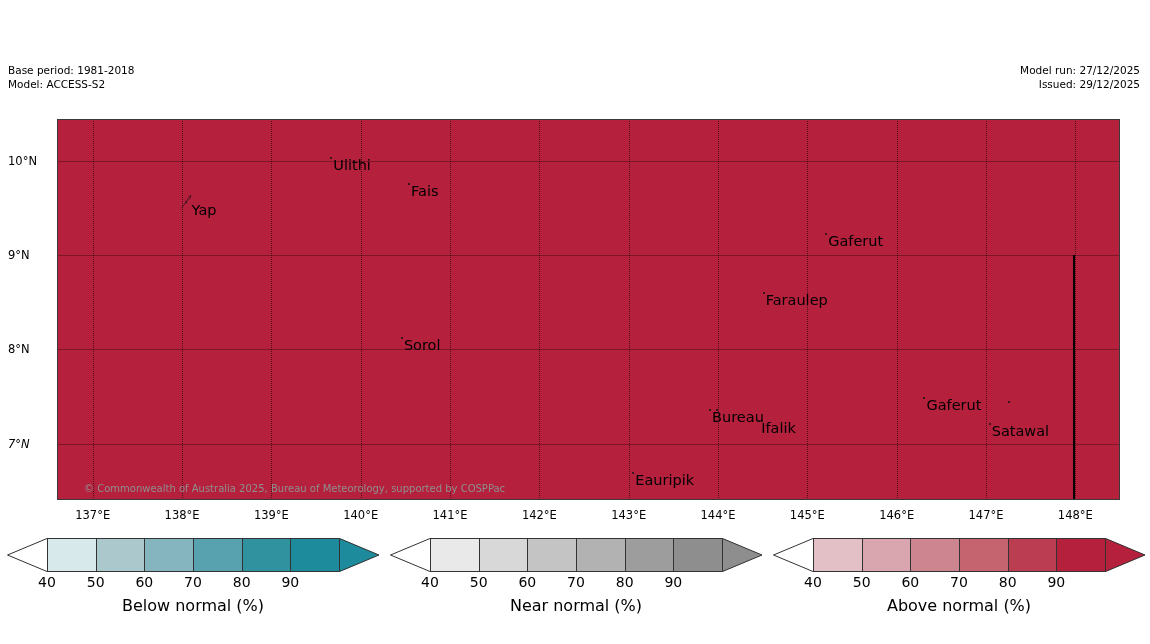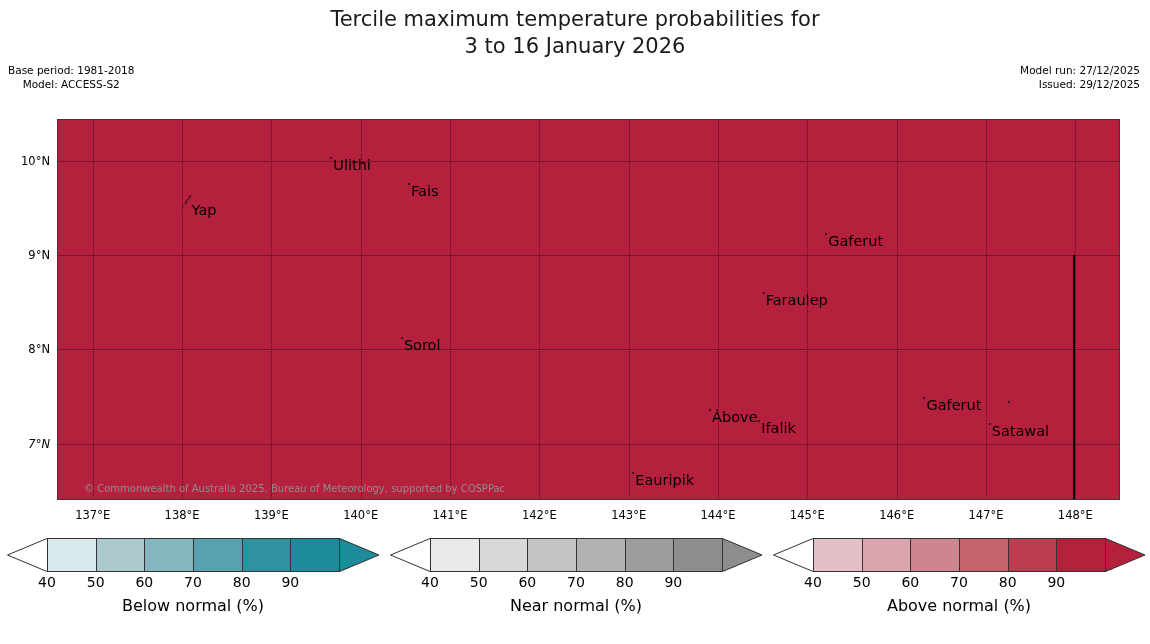--- a/index.html
+++ b/index.html
@@ -17,21 +17,21 @@
   .title{
     position:absolute;left:0;top:6px;width:1150px;
     text-align:center;font-size:21px;line-height:27px;
     color:#1a1a1a;font-weight:400;
   }
   .title .l2{display:block;}
 
   
   .meta-left{
     position:absolute;left:8px;top:63px;
-    font-size:10.5px;line-height:14px;text-align:center;color:#000;
+    font-size:10.5px;line-height:14px;text-align:left;color:#000;
   }
   .meta-right{
     position:absolute;right:10px;top:63px;
     font-size:10.5px;line-height:14px;text-align:right;color:#000;
   }
 
   
   .map-wrap{
     position:absolute;left:57px;top:119px;
     width:1063px;height:381px;
@@ -82,21 +82,21 @@
   }
 
   
   .xtick{
     position:absolute;top:508px;
     font-size:11.5px;text-align:center;color:#000;
     transform:translateX(-50%);white-space:nowrap;
   }
   .ytick{
     position:absolute;left:8px;
-    font-size:11.5px;text-align:right;width:42px;color:#000;
+    font-size:11.5px;width:42px;color:#000;
     transform:translateY(-50%);white-space:nowrap;
   }
 
   
   .cbar-group{position:absolute;top:538px;height:100px;}
   .cbar-body{
     position:absolute;top:0;height:34px;
     display:flex;
     box-sizing:border-box;
   }
@@ -127,24 +127,20 @@
   .cbar-title{
     position:absolute;top:58px;width:100%;
     text-align:center;font-size:16px;color:#000;white-space:nowrap;
   }
 </style>
 </head>
 <body>
 
 <div class="page">
 
-  <div class="title">
-    <span>Tercile maximum temperature probabilities for</span>
-    <span class="l2">3 to 16 January 2026</span>
-  </div>
 
   <div class="meta-left">
     <div>Base period: 1981-2018</div>
     <div>Model: ACCESS-S2</div>
   </div>
   <div class="meta-right">
     <div>Model run: 27/12/2025</div>
     <div>Issued: 29/12/2025</div>
   </div>
 
@@ -191,21 +187,21 @@
           <span class="dot"></span>
           <span class="lbl" style="top: 0px;">Gaferut</span>
         </div>
         <div class="place" style="left: 705.689px; top: 173.096px;">
           <span class="dot"></span>
           <span class="lbl" style="top: 0px;">Faraulep</span>
         </div>
         <div class="place" style="left: 652.092px; top: 289.748px;">
           <span class="dot"></span>
           <span class="dot2" style="left: 7px; top: 0px;"></span>
-          <span class="lbl" style="top: 0px;">Above</span>
+          <span class="lbl" style="top: 0px;">Bureau</span>
         </div>
         <div class="place" style="left: 701.223px; top: 301.037px;">
           <span class="dot"></span>
           <span class="lbl" style="top: 0px;">Ifalik</span>
         </div>
         <div class="place" style="left: 866.479px; top: 278.459px;">
           <span class="dot"></span>
           <span class="dot2" style="left: 85px; top: 4px;"></span>
           <span class="lbl" style="top: 0px;">Gaferut</span>
         </div>

